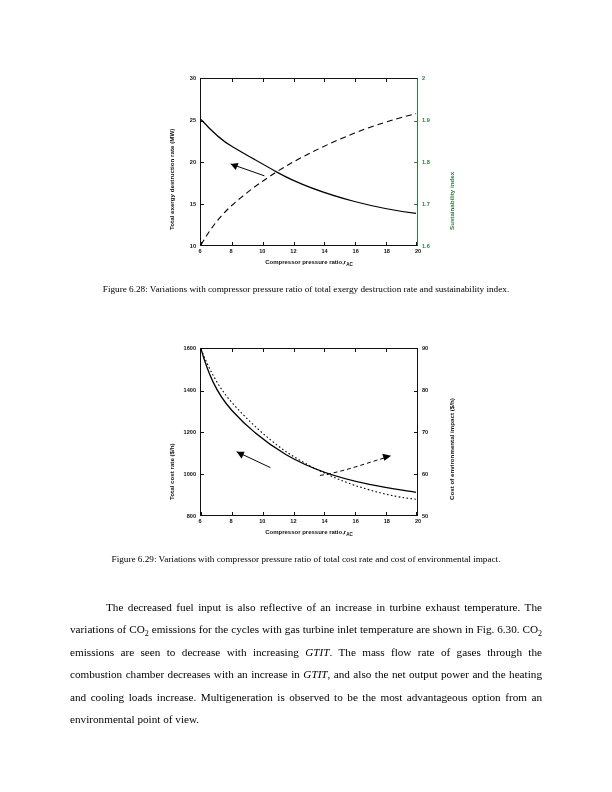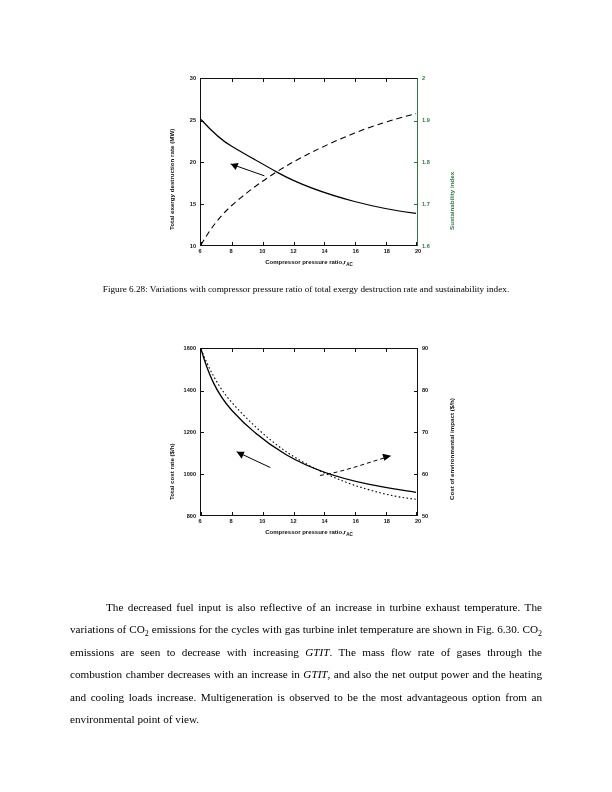--- a/index.html
+++ b/index.html
@@ -378,20 +378,21 @@
         <span style="left:71.43%">16</span>
         <span style="left:85.71%">18</span>
         <span style="left:100%">20</span>
       </div>
 
       <div class="axis-title-x"><span>Compressor pressure ratio,r</span><sub>AC</sub></div>
       <div class="axis-title-y left">Total cost rate ($/h)</div>
       <div class="axis-title-y right black">Cost of environmental impact ($/h)</div>
     </div>
 
+    <div class="caption caption-left">Figure 6.29: Variations with compressor pressure ratio of total cost rate and cost of environmental impact.</div>
   </div>
 
   <div class="body-text">
     <p>The decreased fuel input is also reflective of an increase in turbine exhaust temperature. The variations of CO<sub>2</sub> emissions for the cycles with gas turbine inlet temperature are shown in Fig. 6.30. CO<sub>2</sub> emissions are seen to decrease with increasing <i>GTIT</i>. The mass flow rate of gases through the combustion chamber decreases with an increase in <i>GTIT</i>, and also the net output power and the heating and cooling loads increase. Multigeneration is observed to be the most advantageous option from an environmental point of view.</p>
   </div>
 
 
 </div>
 
 </body></html>

